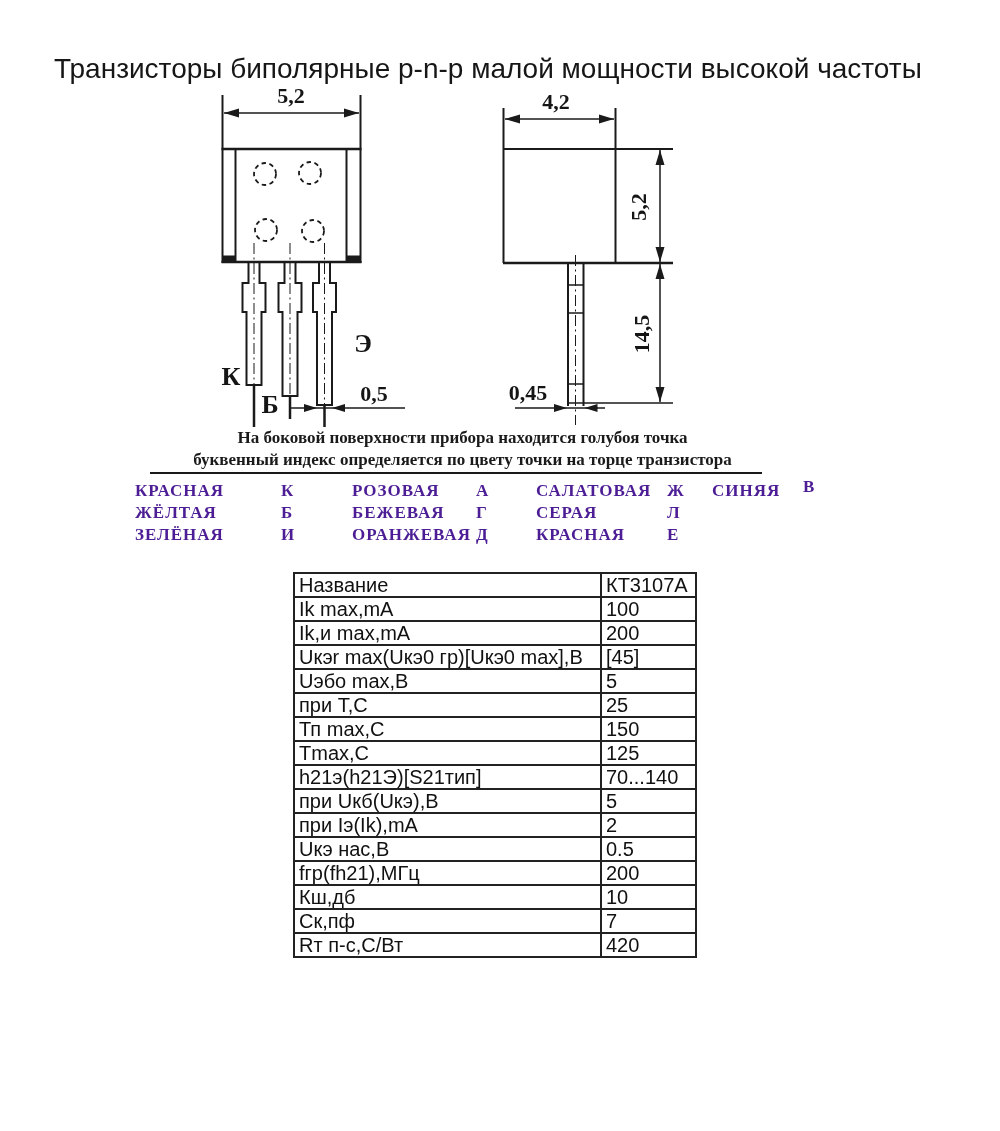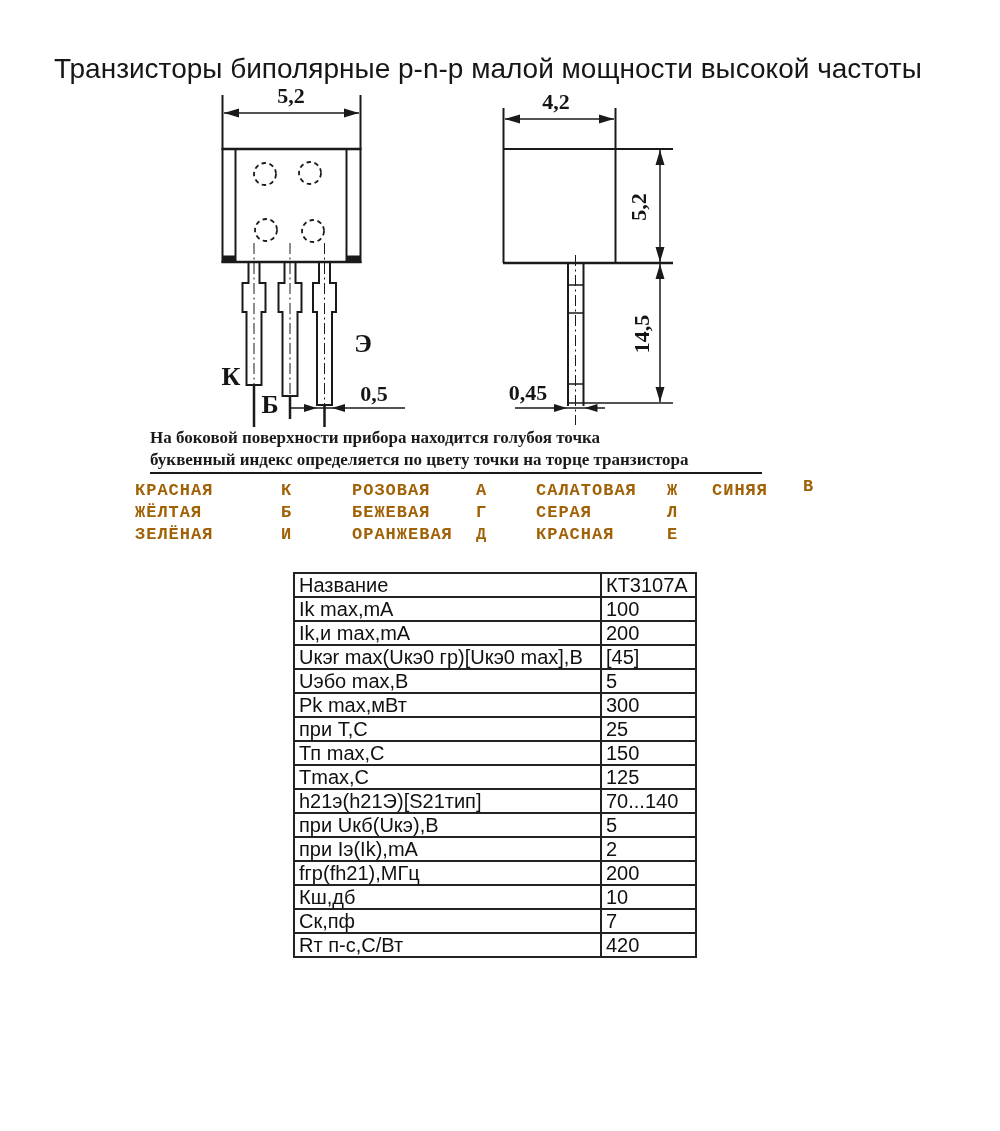--- a/index.html
+++ b/index.html
@@ -3,26 +3,26 @@
 <meta charset="utf-8">
 <style>
   html,body{margin:0;padding:0;background:#fff;}
   #canvas{position:relative;width:1000px;height:1131px;background:#ffffff;overflow:hidden;
           font-family:"Liberation Sans",sans-serif;color:#141414;}
   .abs{position:absolute;}
   #title{left:54px;top:33px;font-size:28px;letter-spacing:0px;color:#161616;white-space:nowrap;margin-top:20px;}
   svg text{fill:#151515;font-family:"Liberation Serif","DejaVu Serif",serif;font-weight:700;}
   .dim-label{font-size:22px;}
   .lead-label{font-size:26px;}
-  #notes{left:150px;top:427px;width:625px;
+  #notes{left:150px;top:427px;width:625px;text-align:center;
          font-family:"Liberation Serif","DejaVu Serif",serif;font-weight:700;font-size:17px;
          line-height:22px;color:#1a1a1a;white-space:nowrap;}
   #rule{left:150px;top:472px;width:612px;height:2px;background:#1a1a1a;}
-  .cc{position:absolute;font-family:Liberation Mono, monospace;font-weight:700;
-      font-size:17px;color:#a16207;white-space:nowrap;letter-spacing:1px;}
+  .cc{position:absolute;font-family:Liberation Serif, serif;font-weight:700;
+      font-size:17px;color:#4c1d95;white-space:nowrap;letter-spacing:1px;}
   #ptable{left:293px;top:572px;border-collapse:collapse;table-layout:fixed;width:398px;
           font-size:20px;color:#111;}
   #ptable td{border:2px solid #222;height:21.8px;padding:0 0 0 4px;line-height:22px;
              white-space:nowrap;overflow:hidden;}
   #ptable td.ncol{width:301px;}
   #ptable td.vcol{width:89px;}
 </style>
 </head>
 <body>
 
@@ -153,24 +153,20 @@
         </tr>
     <tr>
           <td class="ncol">Uкэr max(Uкэ0 гр)[Uкэ0 max],В</td>
           <td class="vcol">[45]</td>
         </tr>
     <tr>
           <td class="ncol">Uэбо max,В</td>
           <td class="vcol">5</td>
         </tr>
     <tr>
-          <td class="ncol">Pk max,мВт</td>
-          <td class="vcol">300</td>
-        </tr>
-    <tr>
           <td class="ncol">при T,C</td>
           <td class="vcol">25</td>
         </tr>
     <tr>
           <td class="ncol">Тп max,C</td>
           <td class="vcol">150</td>
         </tr>
     <tr>
           <td class="ncol">Tmax,C</td>
           <td class="vcol">125</td>
@@ -181,20 +177,24 @@
         </tr>
     <tr>
           <td class="ncol">при Uкб(Uкэ),В</td>
           <td class="vcol">5</td>
         </tr>
     <tr>
           <td class="ncol">при Iэ(Ik),mA</td>
           <td class="vcol">2</td>
         </tr>
     <tr>
+          <td class="ncol">Uкэ нас,В</td>
+          <td class="vcol">0.5</td>
+        </tr>
+    <tr>
           <td class="ncol">fгр(fh21),МГц</td>
           <td class="vcol">200</td>
         </tr>
     <tr>
           <td class="ncol">Кш,дб</td>
           <td class="vcol">10</td>
         </tr>
     <tr>
           <td class="ncol">Ск,пф</td>
           <td class="vcol">7</td>

